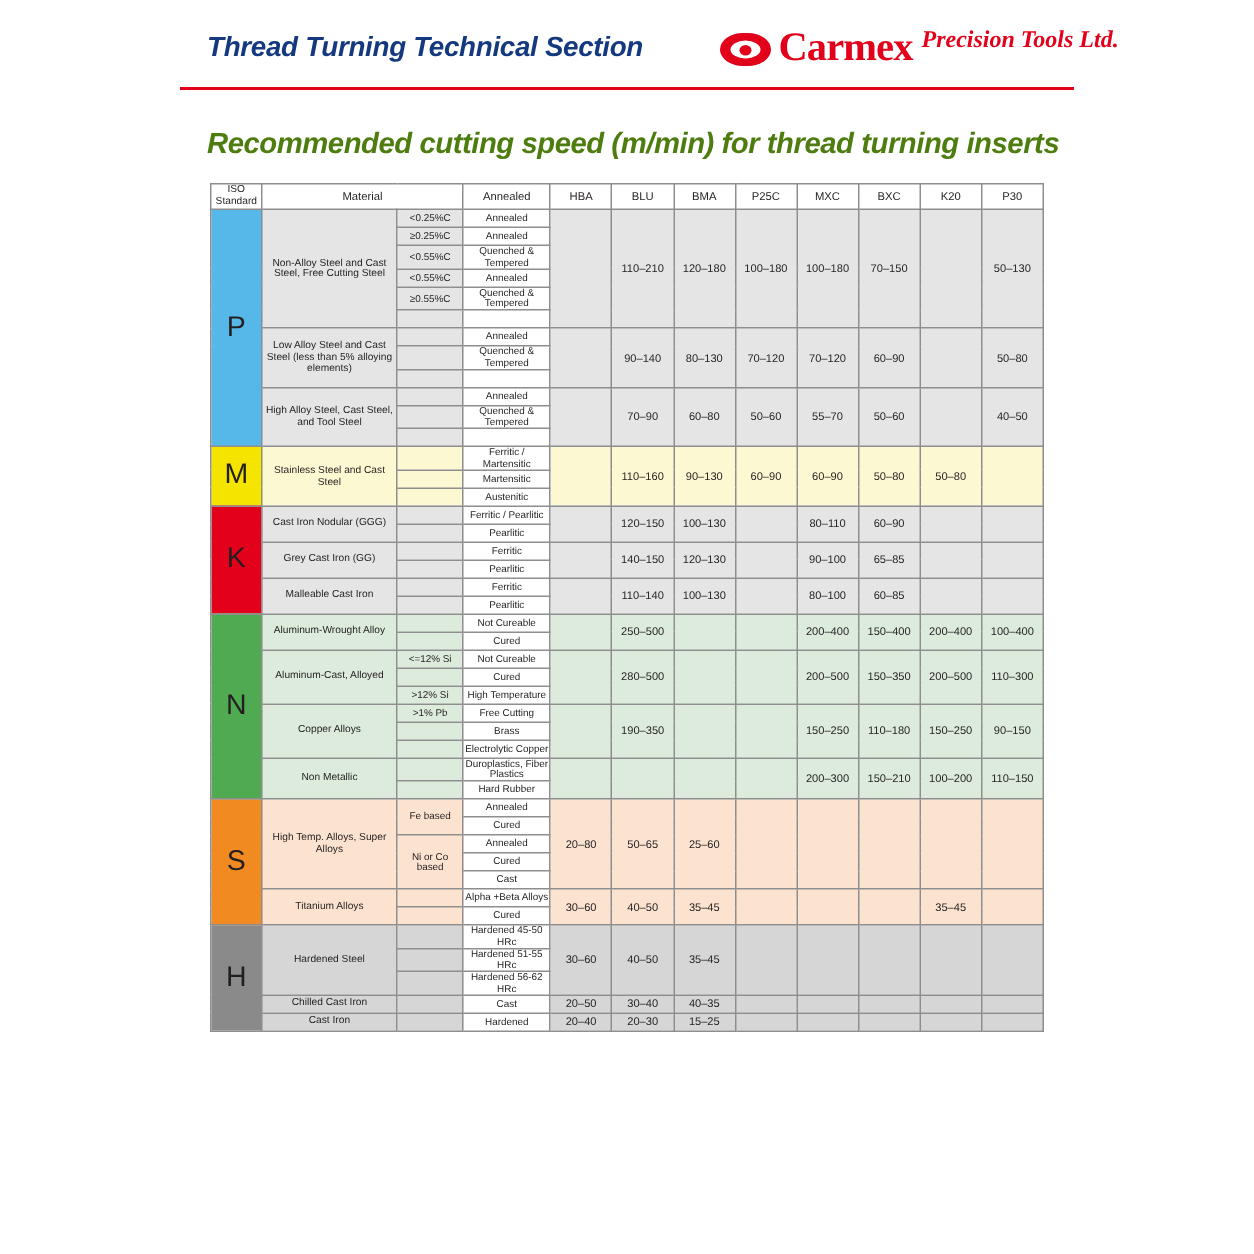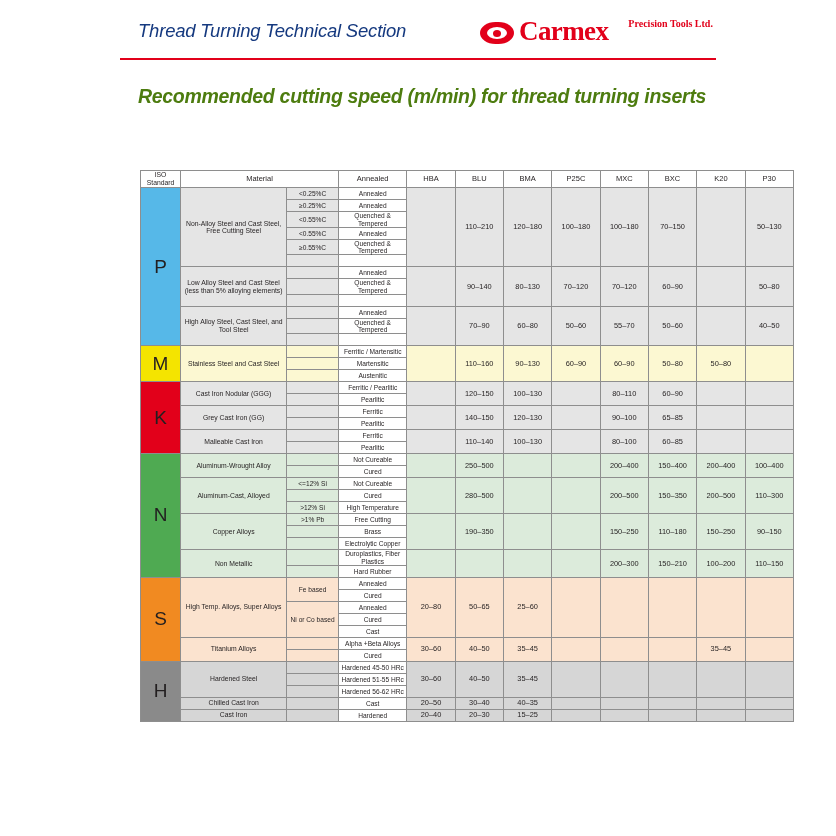--- a/index.html
+++ b/index.html
@@ -19,21 +19,21 @@
   
   .header {
     position: relative;
     height: 62px;
   }
   .header-title {
     position: absolute;
     left: 138px;
     top: 20px;
     font-size: 18.5px;
-    font-weight: normal;
+    font-weight: bold;
     font-style: italic;
     color: #15397f;
     letter-spacing: -0.2px;
   }
   .brand {
     position: absolute;
     left: 480px;
     top: 18px;
     display: flex;
     align-items: flex-start;
@@ -67,24 +67,25 @@
   }
   .brand-name {
     font-size: 27px;
     font-weight: bold;
     color: #e2001a;
     letter-spacing: -0.6px;
     line-height: 1;
     font-family: "Liberation Serif", serif;
   }
   .brand-sub {
-    font-size: 10px;
+    font-size: 16px;
+    font-style: italic;
     font-weight: bold;
     color: #e2001a;
-    margin-left: 20px;
+    margin-left: 6px;
     margin-bottom: 3px;
     font-family: "Liberation Serif", serif;
   }
   .header-rule {
     position: absolute;
     left: 120px;
     right: 120px;
     top: 58px;
     height: 1.5px;
     background: #e2001a;
@@ -105,24 +106,23 @@
   
   .table-wrap {
     position: absolute;
     left: 140px;
     top: 122px;
     width: 556px;
   }
   table.speeds {
     border-collapse: collapse;
     table-layout: fixed;
-    width: 654px;
+    width: 556px;
     font-size: 7px;
     line-height: 1.08;
-    margin-top: 48px;
   }
   table.speeds td, table.speeds th {
     border: 0.6px solid #8e8e8e;
     padding: 0;
     text-align: center;
     vertical-align: middle;
     font-weight: normal;
     color: #231f20;
     height: 11px;
   }

